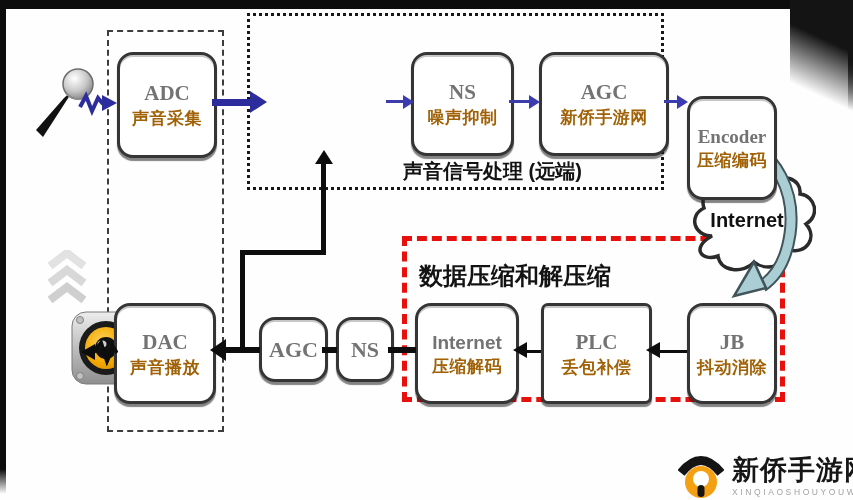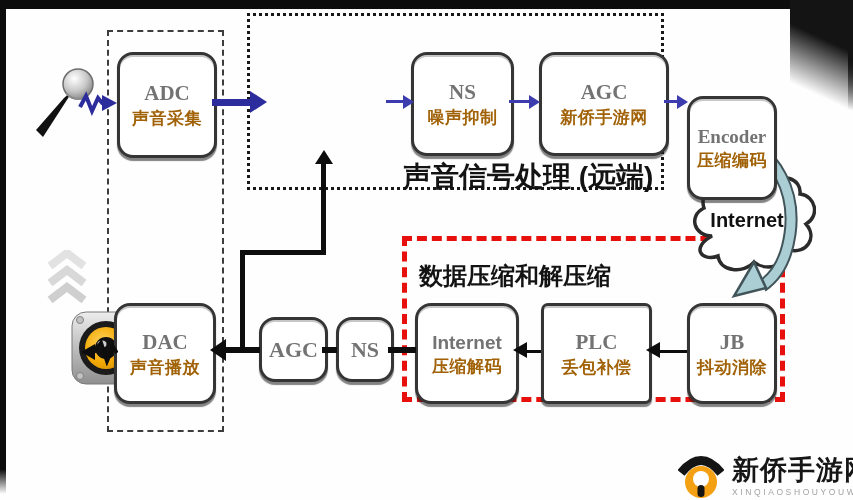--- a/index.html
+++ b/index.html
@@ -34,21 +34,21 @@
   .n-dec .en{font-family:"Liberation Sans","DejaVu Sans",sans-serif;font-weight:700;font-size:19px;}
   .n-plc{left:541px;top:303px;width:105px;height:95px;border-radius:7px;}
   .n-jb{left:687px;top:303px;width:84px;height:95px;}
   .n-dac{left:114px;top:303px;width:96px;height:95px;}
   .n-agc2{left:259px;top:317px;width:63px;height:59px;}
   .n-ns2{left:336px;top:317px;width:52px;height:59px;}
   .n-agc2 .en,.n-ns2 .en{font-size:22px;}
 
   
   .glabel{position:absolute;font-weight:700;color:#131313;z-index:4;white-space:nowrap;}
-  .sp-label{left:403px;top:158px;font-size:28px;}
+  .sp-label{left:403px;top:158px;font-size:20px;}
   .codec-label{left:419px;top:260px;font-size:24px;}
   .driver-label{left:112px;top:450px;width:126px;text-align:center;font-size:20px;letter-spacing:1px;}
 
   
   .shaft{position:absolute;background:#2c2c9c;z-index:5;}
   .head{position:absolute;width:0;height:0;z-index:5;}
   .blue-thick-shaft{left:212px;top:99px;width:40px;height:7px;}
   .blue-thick-head{left:250px;top:91px;border-top:11px solid transparent;border-bottom:11px solid transparent;border-left:17px solid #2c2c9c;}
   .b1{left:386px;top:100px;width:18px;height:3px;background:#3c3cae;}
   .b1h{left:403px;top:95px;border-top:7px solid transparent;border-bottom:7px solid transparent;border-left:11px solid #3c3cae;}

